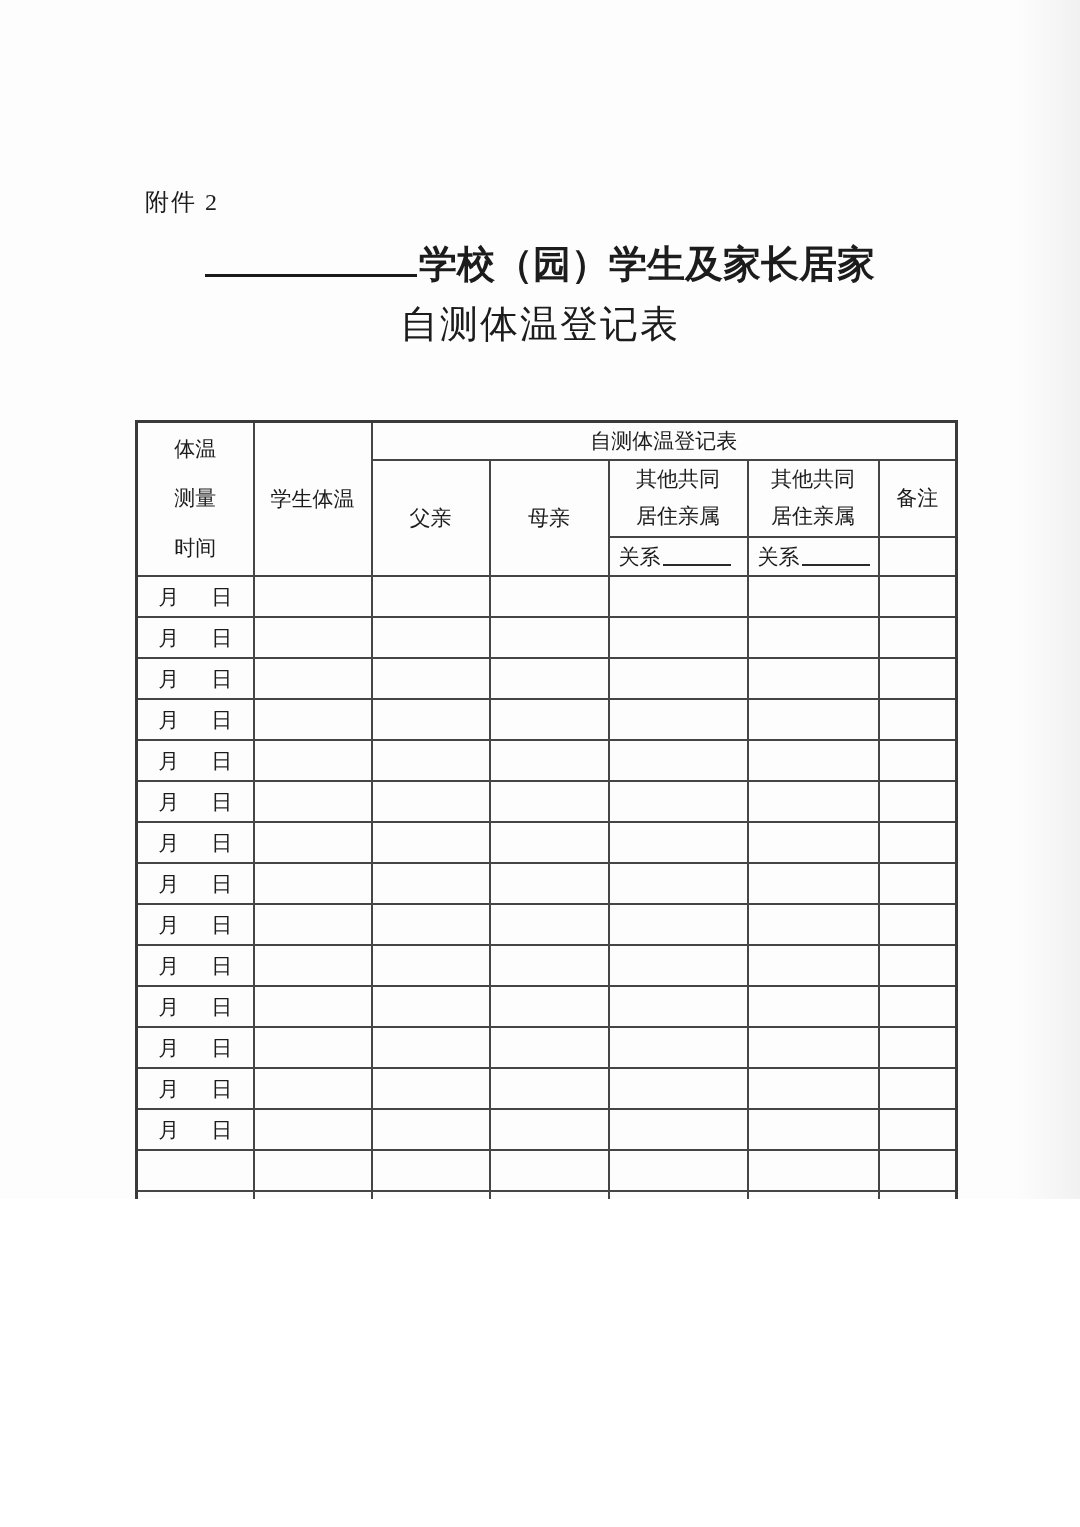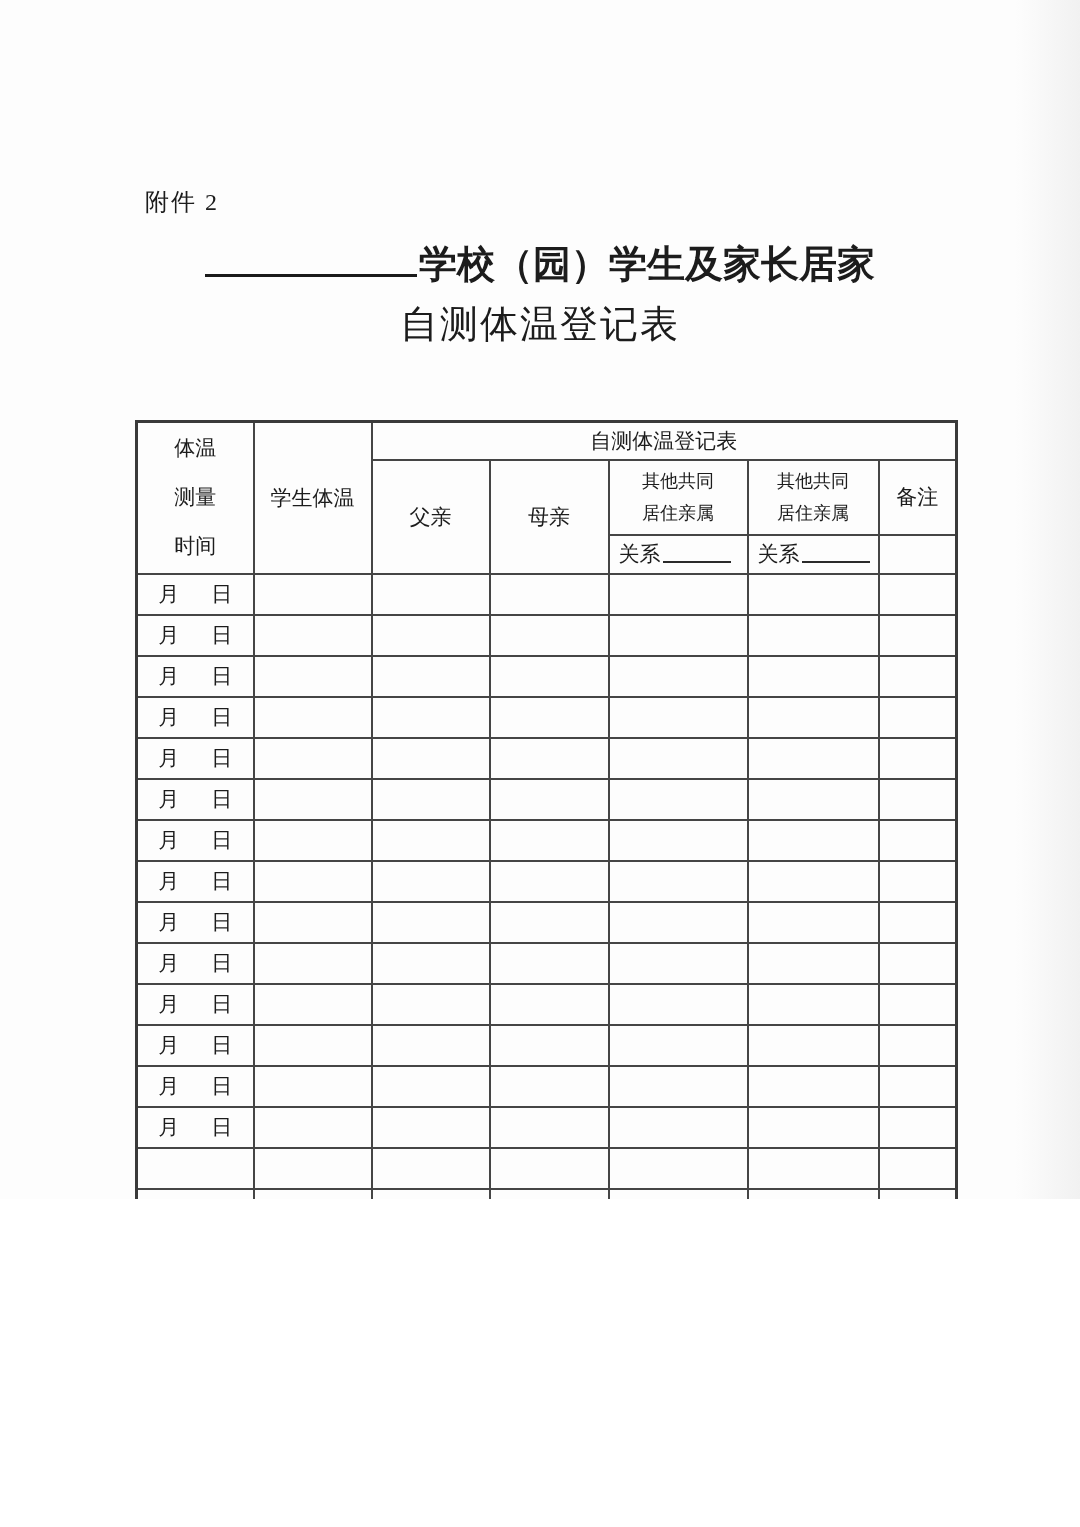--- a/index.html
+++ b/index.html
@@ -43,21 +43,21 @@
     border:2px solid #454545; padding:0;
     font-weight:normal; font-size:21px; text-align:center; vertical-align:middle;
     overflow:hidden;
   }
   .hrow-a { height:38px;padding-left:45px; }
   .hrow-b { height:75px; }
   .hrow-c { height:39px; }
   tbody tr { height:41px; }
   .multiline { white-space:pre-line; display:block; }
   .time-head .multiline { line-height:2.35; font-size:21px; }
-  .other-head .multiline { line-height:1.8; font-size:18px; }
+  .other-head .multiline { line-height:1.8; font-size:21px; }
   .relation-cell { text-align:left !important; padding-left:9px !important; font-size:20px;margin-left:36px; }
   .relation-blank {
     display:inline-block; width:68px; border-bottom:2px solid #2a2a2a;
     height:0.8em; vertical-align:-2px; margin-left:2px;
   }
   .date-cell { font-size:19px; }
   .date-cell .date-inner {
     display:flex; justify-content:center; gap:32px;
   }
   .page-number {

